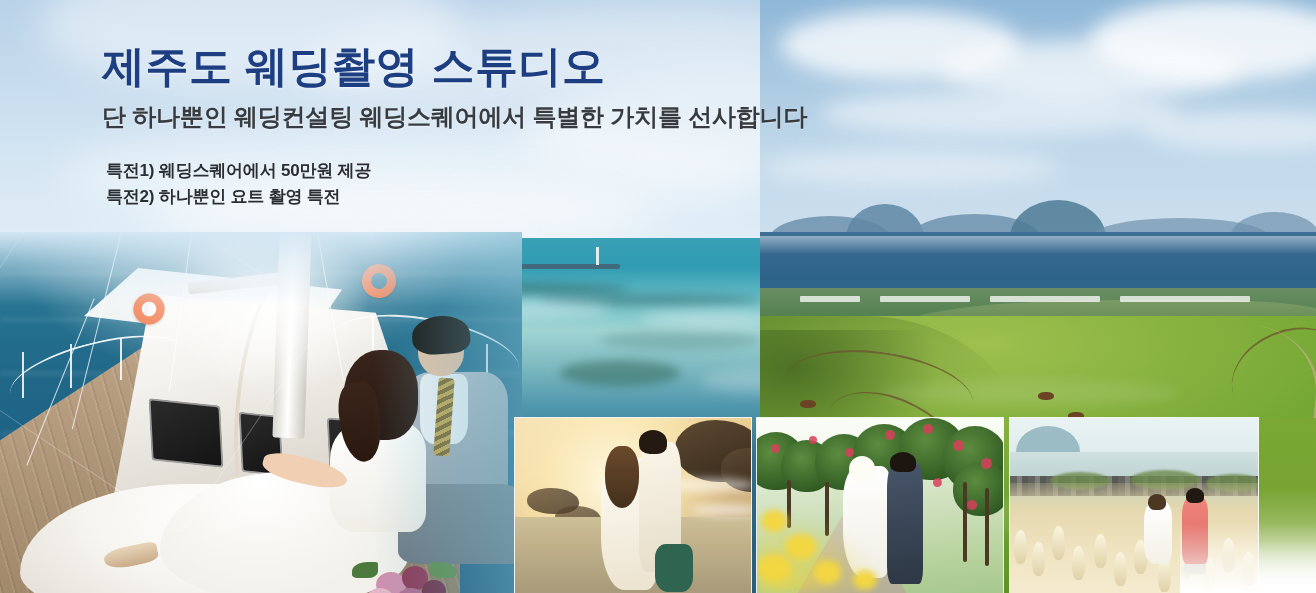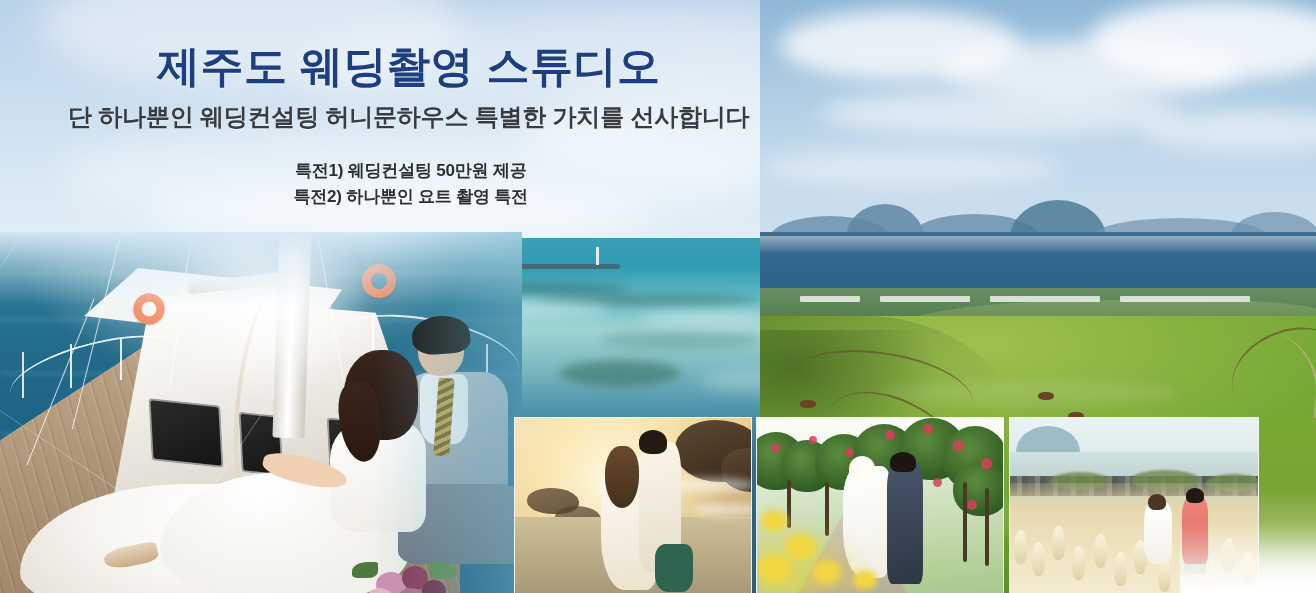--- a/index.html
+++ b/index.html
@@ -605,23 +605,22 @@
     background:linear-gradient(180deg,#7aa833 0%,#77a433 40%,#a8c375 70%,#f2f5ee 92%,#ffffff 100%);
   }
   .bottom-white-fade{
     position:absolute; left:1180px; bottom:0; width:136px; height:70px;
     background:linear-gradient(180deg,rgba(255,255,255,0),rgba(255,255,255,1));
     pointer-events:none;
   }
 
   
   .copy{
-    position:absolute; left:68px; top:42px;
+    position:absolute; left:102px; top:42px;
     z-index:40;
-    text-align:center;
   }
   .headline{
     font-size:43px;
     font-weight:bold;
     letter-spacing:.5px;
     color:#1d3f82;
     line-height:1.12;
     text-shadow:0 1px 2px rgba(255,255,255,.55);
     white-space:nowrap;
   }
@@ -892,20 +891,20 @@
     <div class="t3-bhair"></div>
     <div class="t3-gpants"></div>
     <div class="t3-groom"></div>
     <div class="t3-ghair"></div>
   </div>
 
   <div class="bottom-white-fade"></div>
 
   <div class="copy">
     <div class="headline">제주도 웨딩촬영 스튜디오</div>
-    <div class="subhead">단 하나뿐인 웨딩컨설팅 허니문하우스 특별한 가치를 선사합니다</div>
+    <div class="subhead">단 하나뿐인 웨딩컨설팅 웨딩스퀘어에서 특별한 가치를 선사합니다</div>
     <div class="perks">
-      <div class="perk">특전1) 웨딩컨설팅 50만원 제공</div>
+      <div class="perk">특전1) 웨딩스퀘어에서 50만원 제공</div>
       <div class="perk">특전2) 하나뿐인 요트 촬영 특전</div>
     </div>
   </div>
 
 </div>
 
 </body></html>

